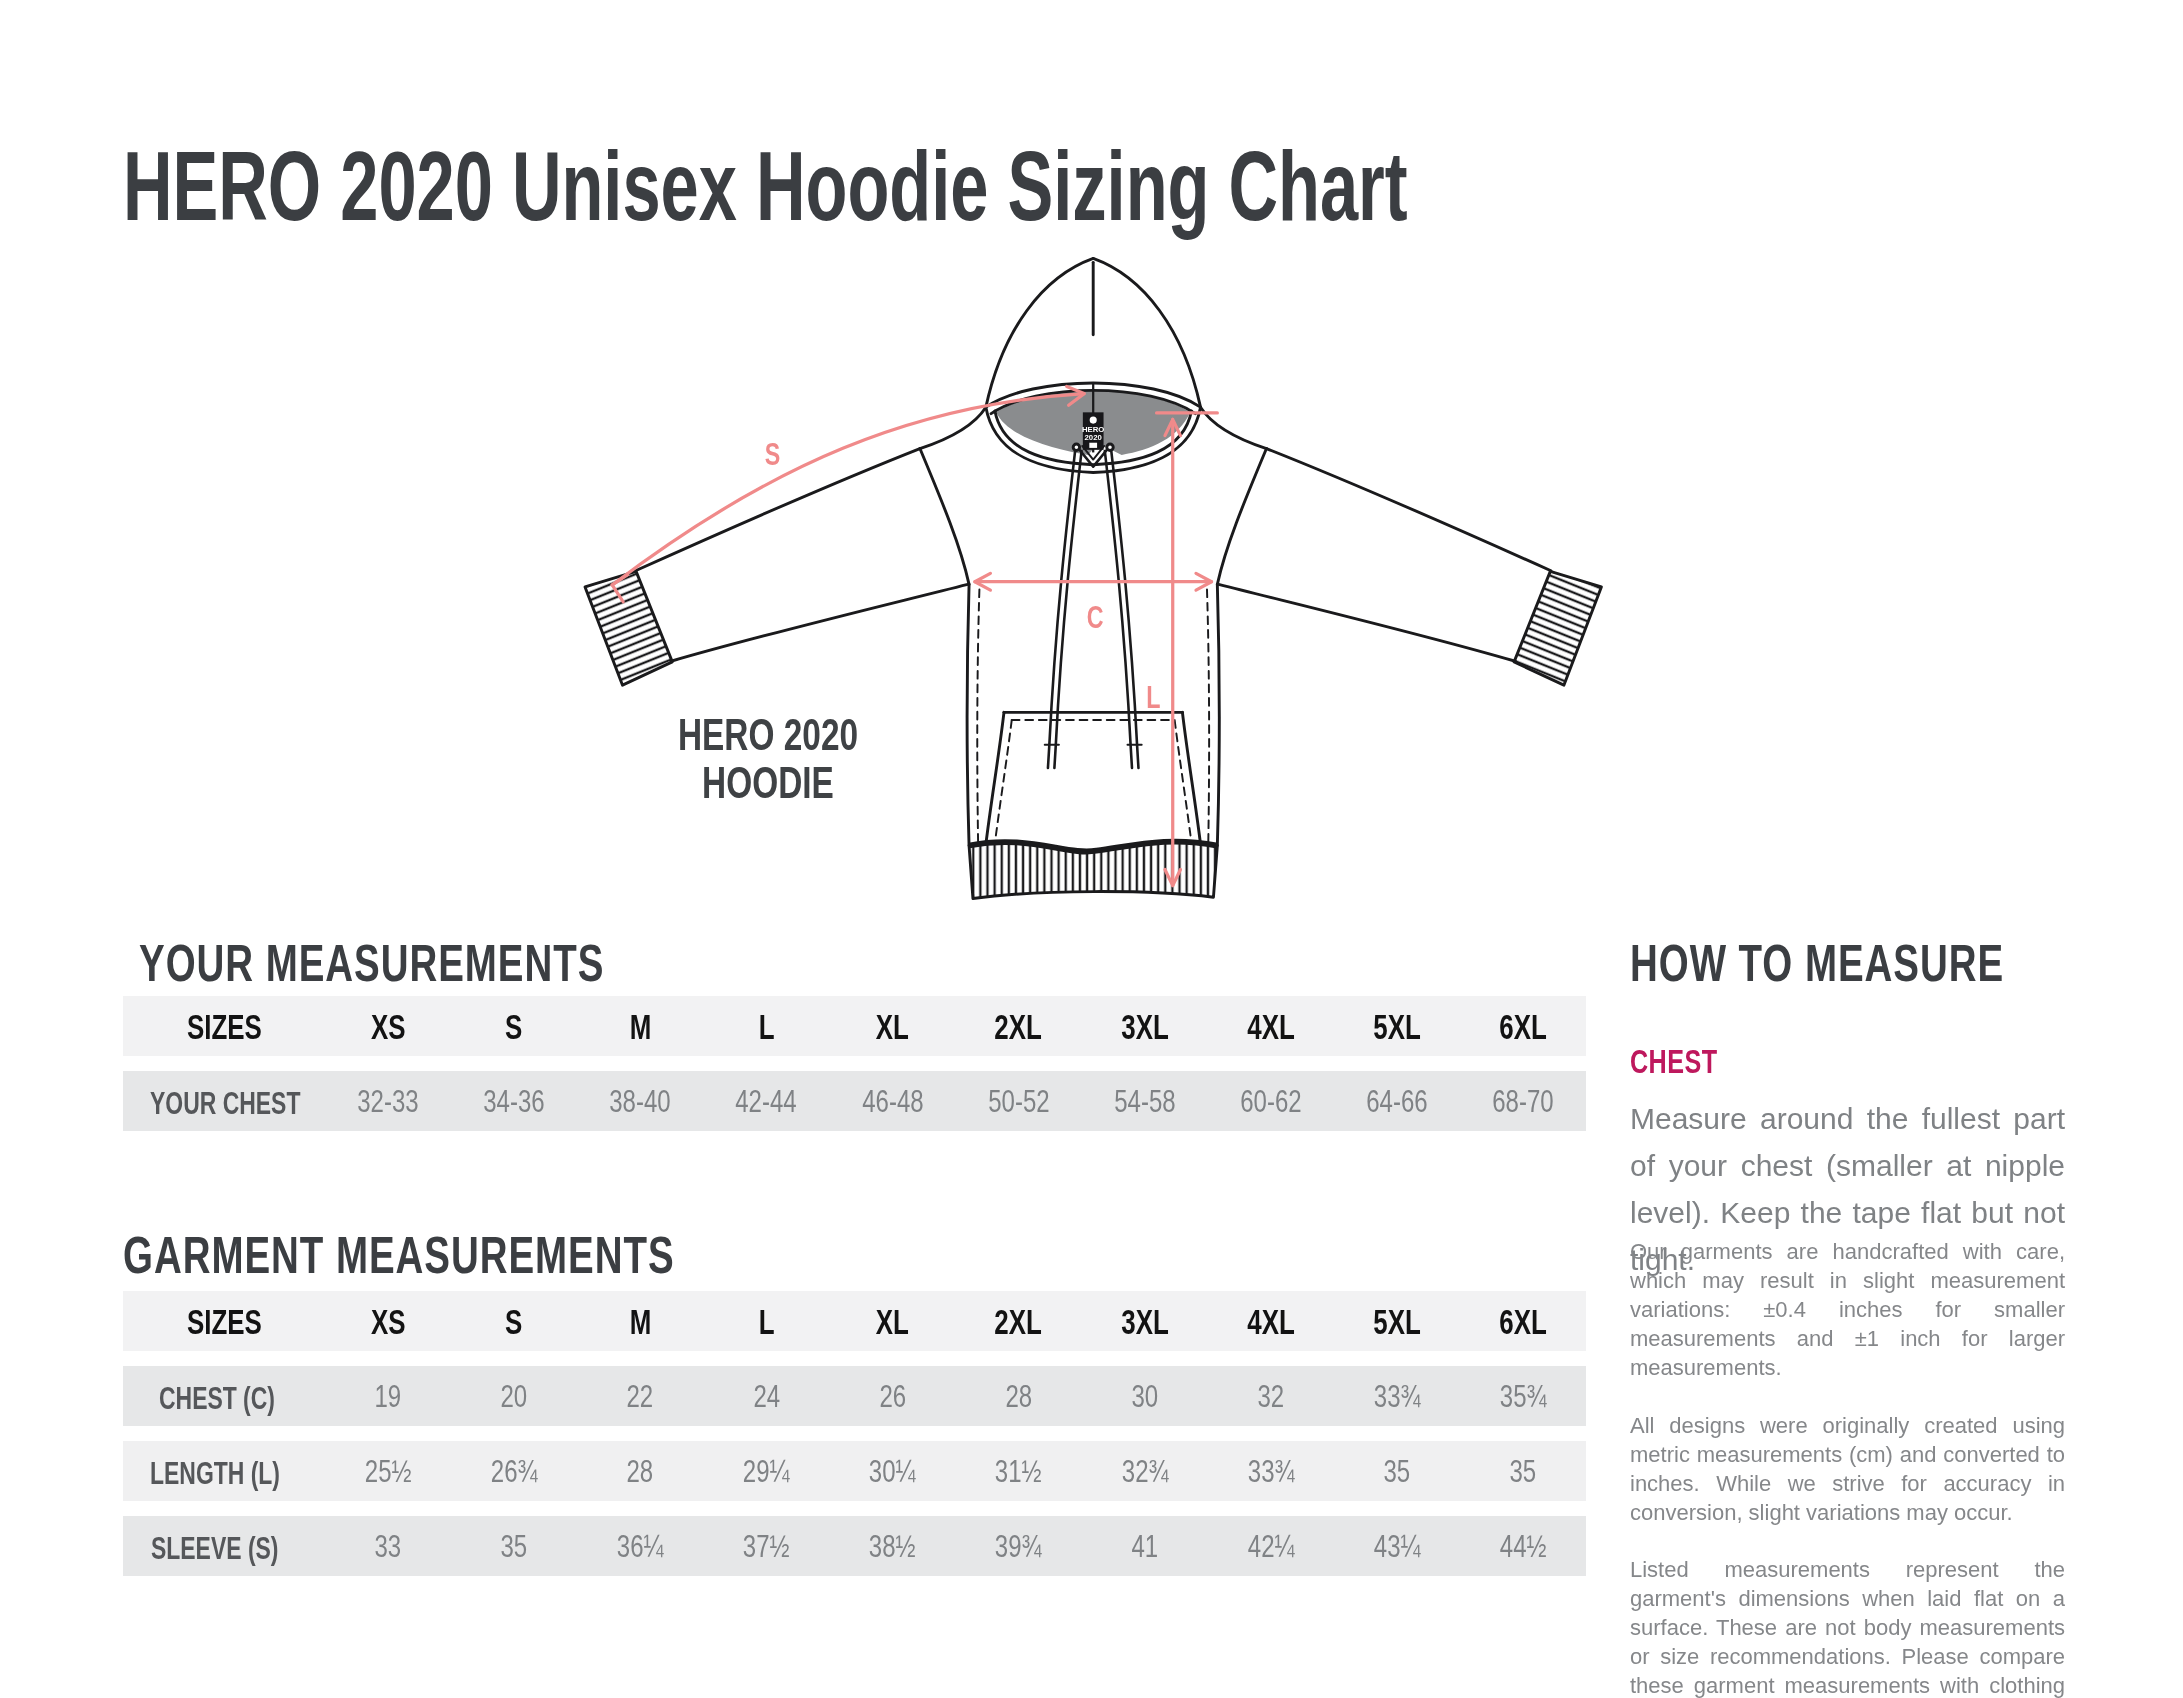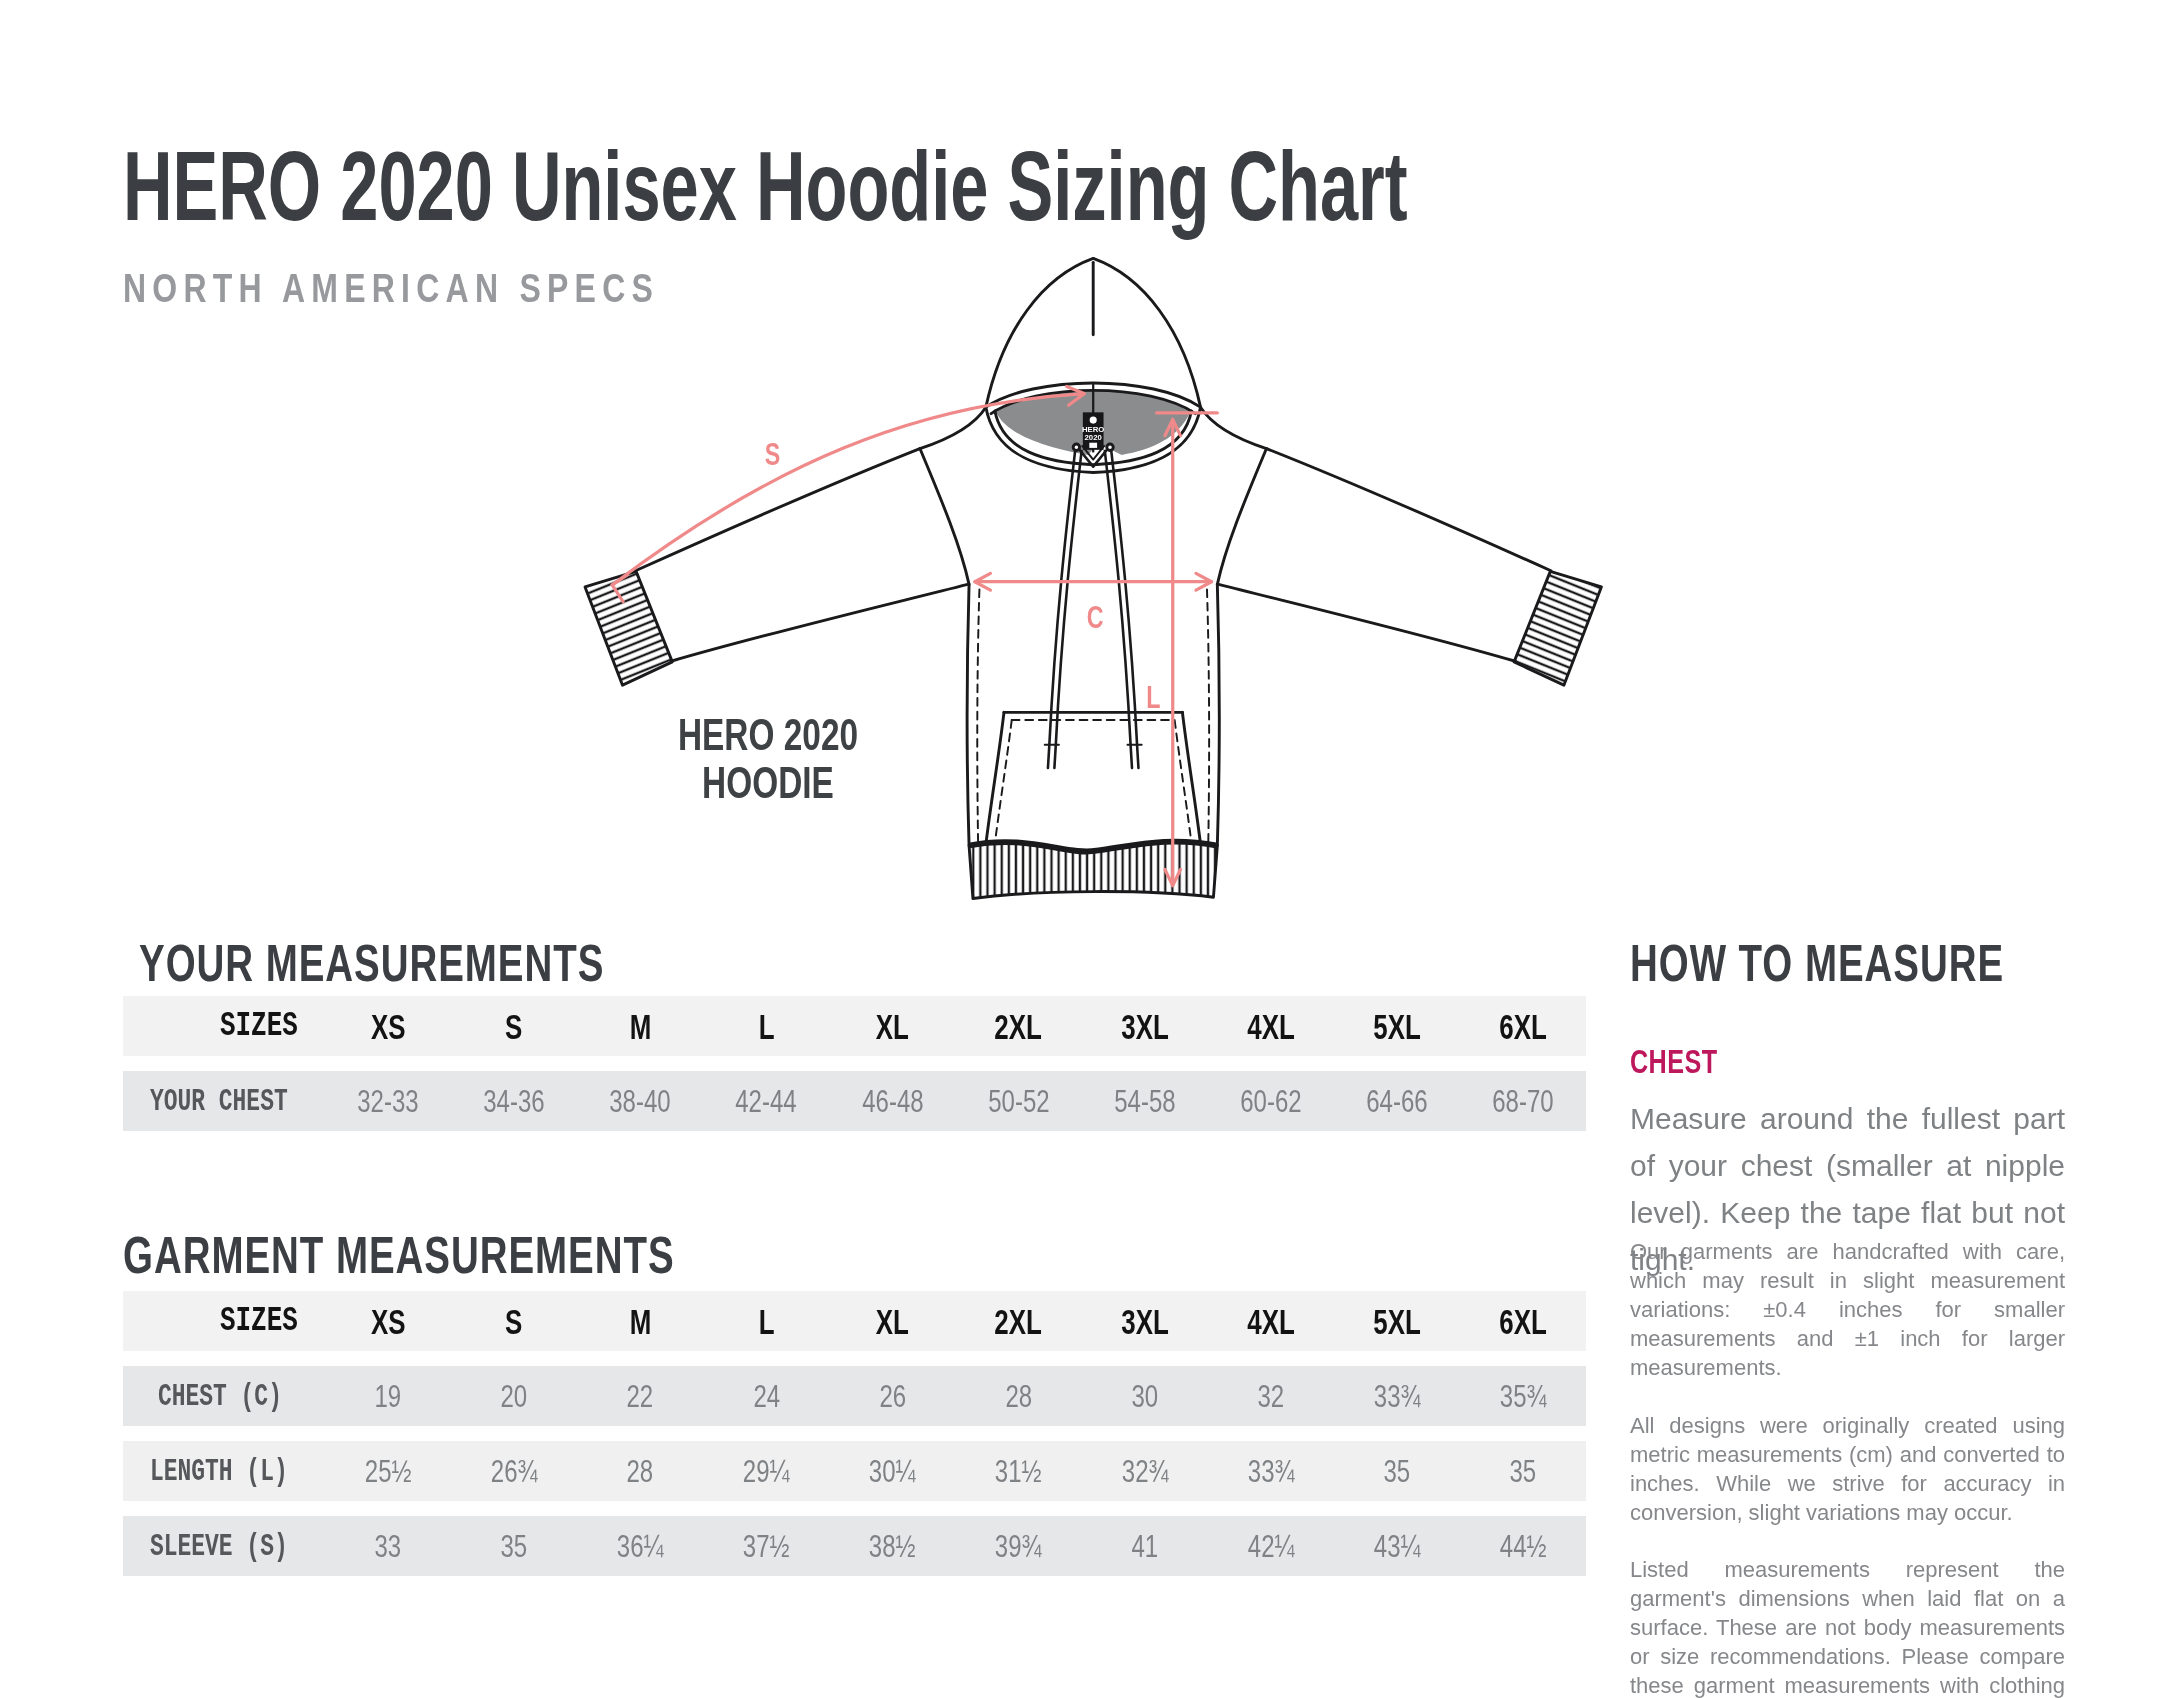--- a/index.html
+++ b/index.html
@@ -19,42 +19,39 @@
   .h3{font-size:34px;font-weight:bold;color:#be185d;line-height:1;letter-spacing:0.6px;}
 
   
   .sztable{width:1463px;}
   .trow{display:grid;grid-template-columns:202px repeat(10,1fr);height:60px;
         margin-bottom:15px;align-items:center;}
   .thead{background:#f2f2f3;}
   .tdata{background:#e6e7e8;}
   .tdata.lite{background:#f0f0f1;}
   .tcell{text-align:center;font-size:35px;font-weight:bold;color:#131313;line-height:1;}
-  .lblcell{text-align:right;padding-left:27px;font-family:Liberation Mono, monospace;}
+  .lblcell{text-align:center;padding-left:27px;}
   .valcell{font-weight:normal;color:#7f8285;font-size:32px;}
   .valcell .cxc{transform:scaleX(.75);}
   .rowlbl .cx{color:#55575a;font-size:31px;}
 
   
   .measuretext{font-size:30px;line-height:47px;color:#7f8285;text-align:justify;width:435px;}
   .notes{width:435px;font-size:22px;line-height:29px;color:#85878a;text-align:justify;}
   .notes p{margin:0 0 28.5px 0;}
 
   svg text{font-family:"Liberation Sans","DejaVu Sans",sans-serif;}
 </style>
 </head>
 <body>
 
 <div id="page">
 
   <div class="abs title">
     <span class="cx">HERO 2020 Unisex Hoodie Sizing Chart</span>
-  </div>
-  <div class="abs subtitle">
-    <span class="cx">NORTH AMERICAN SPECS</span>
   </div>
 
   <svg class="abs" style="left:550px;top:252px;" width="1067" height="653" viewBox="0 0 1650 1010">
     <defs>
       <pattern id="ribV" width="11" height="12" patternUnits="userSpaceOnUse">
         <line x1="5.5" y1="0" x2="5.5" y2="12" stroke="#1a1a1c" stroke-width="3.6"></line>
       </pattern>
       <pattern id="ribL" width="12" height="11" patternUnits="userSpaceOnUse" patternTransform="rotate(-22)">
         <line x1="0" y1="5.5" x2="12" y2="5.5" stroke="#1a1a1c" stroke-width="3.6"></line>
       </pattern>

